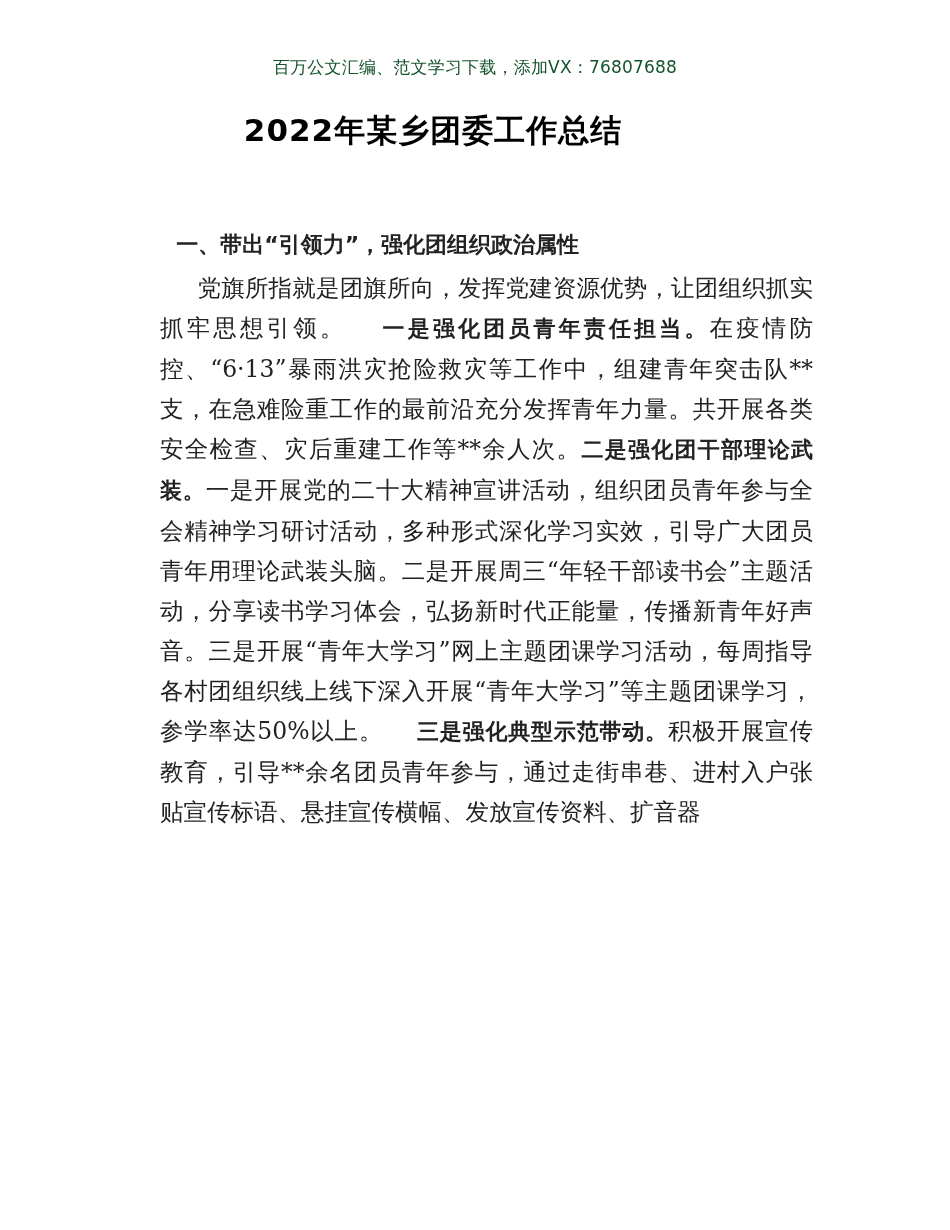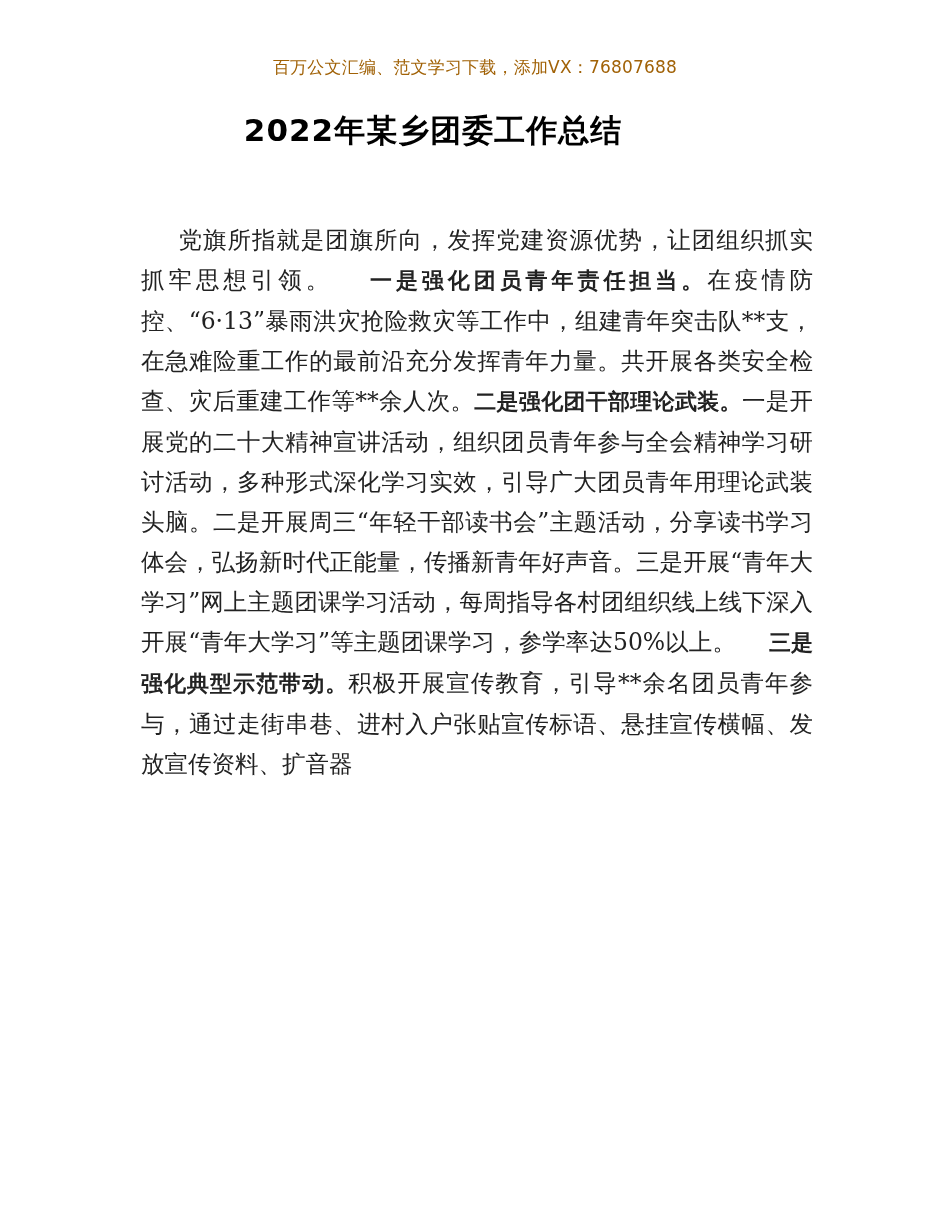--- a/index.html
+++ b/index.html
@@ -16,21 +16,21 @@
       color: #222222;
     }
     .watermark {
       position: absolute;
       top: 56px;
       left: 0;
       width: 950px;
       text-align: center;
       font-family: "DejaVu Sans", "Liberation Sans", sans-serif;
       font-size: 17px;
-      color: #a16207;
+      color: #14532d;
       letter-spacing: 0.2px;
     }
     .title {
       position: absolute;
       top: 110px;
       left: 0;
       width: 866px;
       text-align: center;
       font-family: "DejaVu Sans", "Liberation Sans", sans-serif;
       font-weight: bold;
@@ -59,33 +59,35 @@
       font-family: "DejaVu Sans", "Liberation Sans", sans-serif;
       font-weight: bold;
       font-size: 22px;
       text-indent: 1.6em;
       margin-top: 5px;
       margin-bottom: 3px;
       color: #222;
     }
     .body-text p.p2 {
       text-indent: 1.6em;
+      margin-left: 19px;
     }
     .bold {
       font-family: "DejaVu Sans", "Liberation Sans", sans-serif;
       font-weight: bold;
       font-size: 22px;
     }
     .gap {
       display: inline-block;
       width: 1.4em;
     }
   </style>
 </head>
 <body>
 
 <div class="watermark">百万公文汇编、范文学习下载，添加VX：76807688</div>
 
 <div class="title">2022年某乡团委工作总结</div>
 
 <div class="body-text">
+  <p class="heading">一、带出“引领力”，强化团组织政治属性</p>
   <p class="p2"><span>党旗所指就是团旗所向，发挥党建资源优势，让团组织抓实抓牢思想引领。</span><span class="gap"></span><span class="bold">一是强化团员青年责任担当。</span><span>在疫情防控、“6·13”暴雨洪灾抢险救灾等工作中，组建青年突击队**支，在急难险重工作的最前沿充分发挥青年力量。共开展各类安全检查、灾后重建工作等**余人次。</span><span class="bold">二是强化团干部理论武装。</span><span>一是开展党的二十大精神宣讲活动，组织团员青年参与全会精神学习研讨活动，多种形式深化学习实效，引导广大团员青年用理论武装头脑。二是开展周三“年轻干部读书会”主题活动，分享读书学习体会，弘扬新时代正能量，传播新青年好声音。三是开展“青年大学习”网上主题团课学习活动，每周指导各村团组织线上线下深入开展“青年大学习”等主题团课学习，参学率达50%以上。</span><span class="gap"></span><span class="bold">三是强化典型示范带动。</span><span>积极开展宣传教育，引导**余名团员青年参与，通过走街串巷、进村入户张贴宣传标语、悬挂宣传横幅、发放宣传资料、扩音器</span></p>
 </div>
 
 </body></html>

